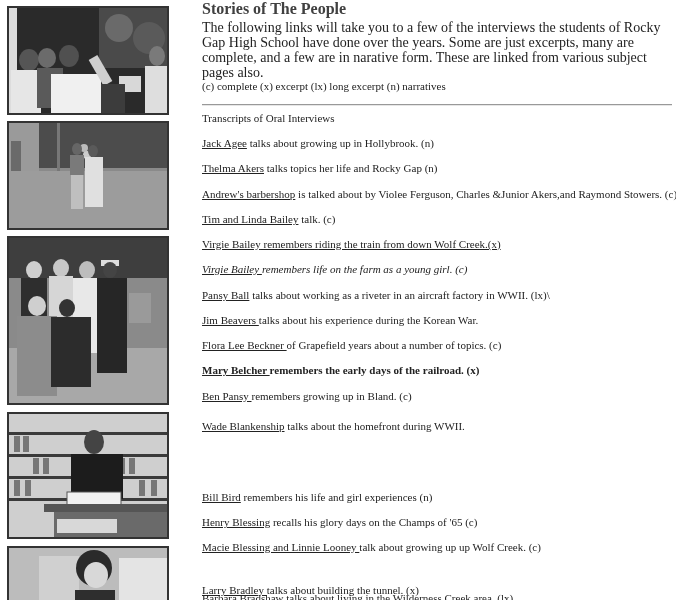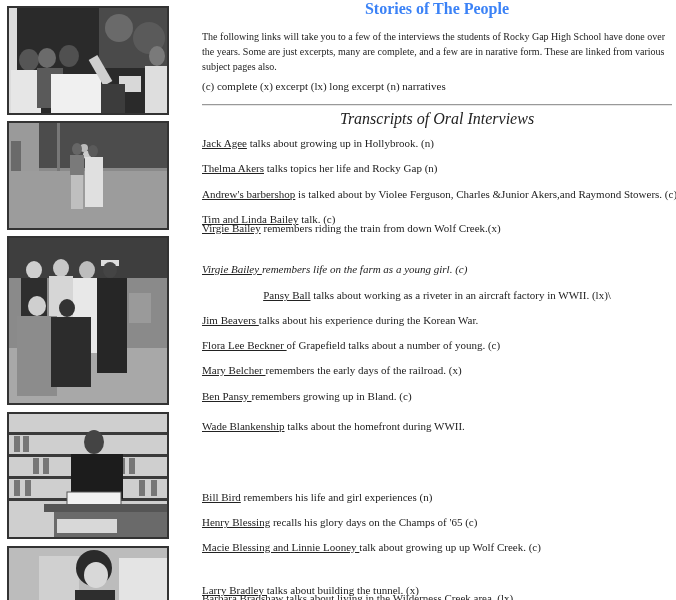--- a/index.html
+++ b/index.html
@@ -9,39 +9,39 @@
     color: #222222;
   }
   .photos { position: absolute; left: 0; top: 0; width: 180px; }
   .photo {
     position: absolute; left: 7px; width: 158px;
     border: 2px solid #333333; box-sizing: content-box;
     overflow: hidden;
   }
   .main { position: absolute; left: 202px; top: 0; width: 470px; }
   .title {
-    text-align: center; font-weight: bold; font-size: 16px;
+    text-align: left; font-weight: bold; font-size: 16px;
     position: absolute; top: 0; left: 0; width: 470px; line-height: 18px;
-    color: #3b82f6;
+    color: #404040;
   }
   .intro {
-    position: absolute; top: 29px; left: 0; width: 470px;
-    font-size: 10px; line-height: 15px; color: #222;
+    position: absolute; top: 20px; left: 0; width: 470px;
+    font-size: 14px; line-height: 15px; color: #222;
   }
   .legend {
     position: absolute; top: 80px; left: 0; width: 470px; 
     font-size: 11px; line-height: 13px;
   }
   .rule {
     position: absolute; top: 104px; left: 0; width: 470px; height: 0;
     border-top: 1px solid #999; border-bottom: 1px solid #e6e6e6;
   }
   .subtitle {
-    position: absolute; top: 112px; left: 0; width: 470px; text-align: center;
-    font-style: italic; font-size: 16px; line-height: 13px;
+    position: absolute; top: 112px; left: 0; width: 470px; 
+    font-size: 11px; line-height: 13px;
   }
   .entry {
     position: absolute; left: 0; width: 470px; font-size: 11px; line-height: 13px;
     white-space: nowrap;
   }
   .entry a { color: #222; text-decoration: underline; cursor: pointer; }
 </style>
 </head>
 <body>
 
@@ -162,36 +162,36 @@
   </div>
   <div class="entry" style="top:162px;">
     <a>Thelma Akers</a><span> talks topics her life and Rocky Gap (n)</span>
   </div>
   <div class="entry" style="top:188px;">
     <a>Andrew's barbershop</a><span> is talked about by Violee Ferguson, Charles &amp;Junior Akers,and Raymond Stowers. (c)</span>
   </div>
   <div class="entry" style="top:213px;">
     <a>Tim and Linda Bailey</a><span> talk. (c)</span>
   </div>
-  <div class="entry" style="top:222px;">
+  <div class="entry" style="top:238px;text-decoration:underline;">
     <a>Virgie Bailey</a><span> remembers riding the train from down Wolf Creek.(x)</span>
   </div>
   <div class="entry" style="top:263px;font-style:italic;">
     <a>Virgie Bailey </a><span>remembers life on the farm as a young girl. (c)</span>
   </div>
-  <div class="entry" style="top:289px;text-align:center;">
+  <div class="entry" style="top:289px;">
     <a>Pansy Ball</a><span> talks about working as a riveter in an aircraft factory in WWII. (lx)\</span>
   </div>
   <div class="entry" style="top:314px;">
     <a>Jim Beavers </a><span>talks about his experience during the Korean War.</span>
   </div>
   <div class="entry" style="top:339px;">
-    <a>Flora Lee Beckner </a><span>of Grapefield talks about a number of young. (c)</span>
-  </div>
-  <div class="entry" style="top:364px;">
+    <a>Flora Lee Beckner </a><span>of Grapefield years about a number of topics. (c)</span>
+  </div>
+  <div class="entry" style="top:364px;font-weight:bold;">
     <a>Mary Belcher </a><span>remembers the early days of the railroad. (x)</span>
   </div>
   <div class="entry" style="top:390px;">
     <a>Ben Pansy </a><span> remembers growing up in Bland. (c)</span>
   </div>
   <div class="entry" style="top:420px;">
     <a>Wade Blankenship</a><span> talks about the homefront during WWII.</span>
   </div>
   <div class="entry" style="top:491px;">
     <a>Bill Bird</a><span> remembers his life and girl experiences (n)</span>

